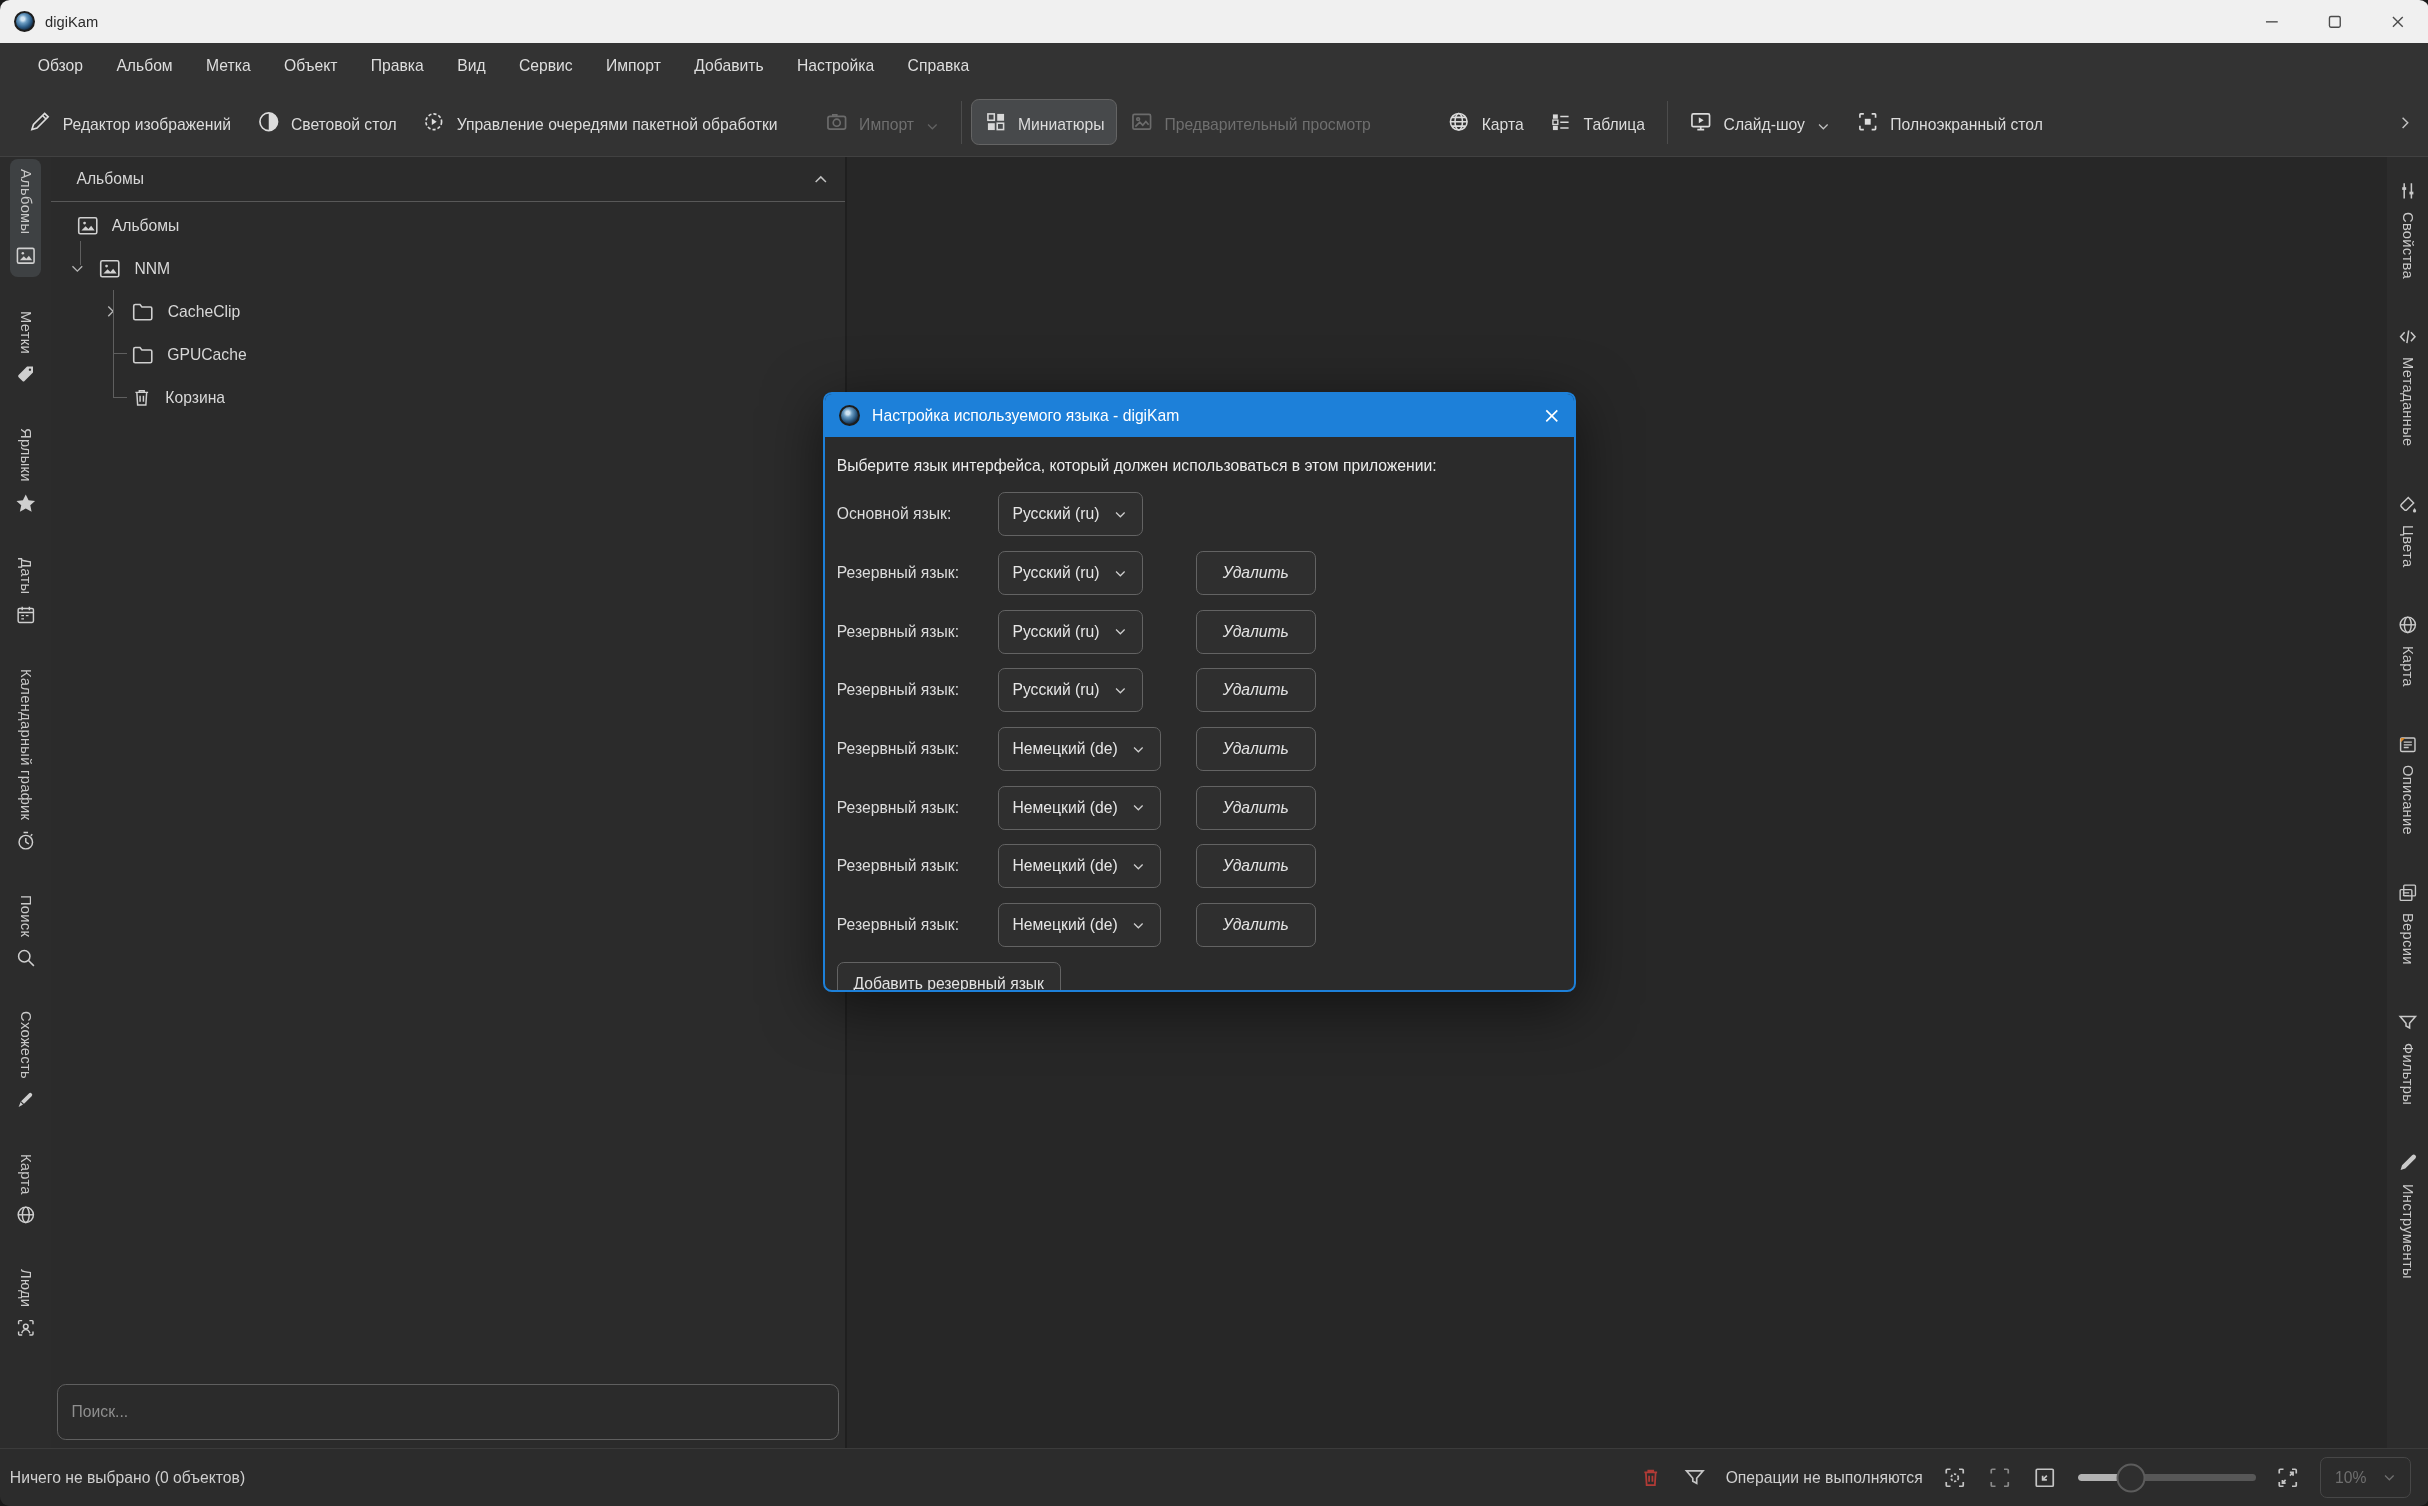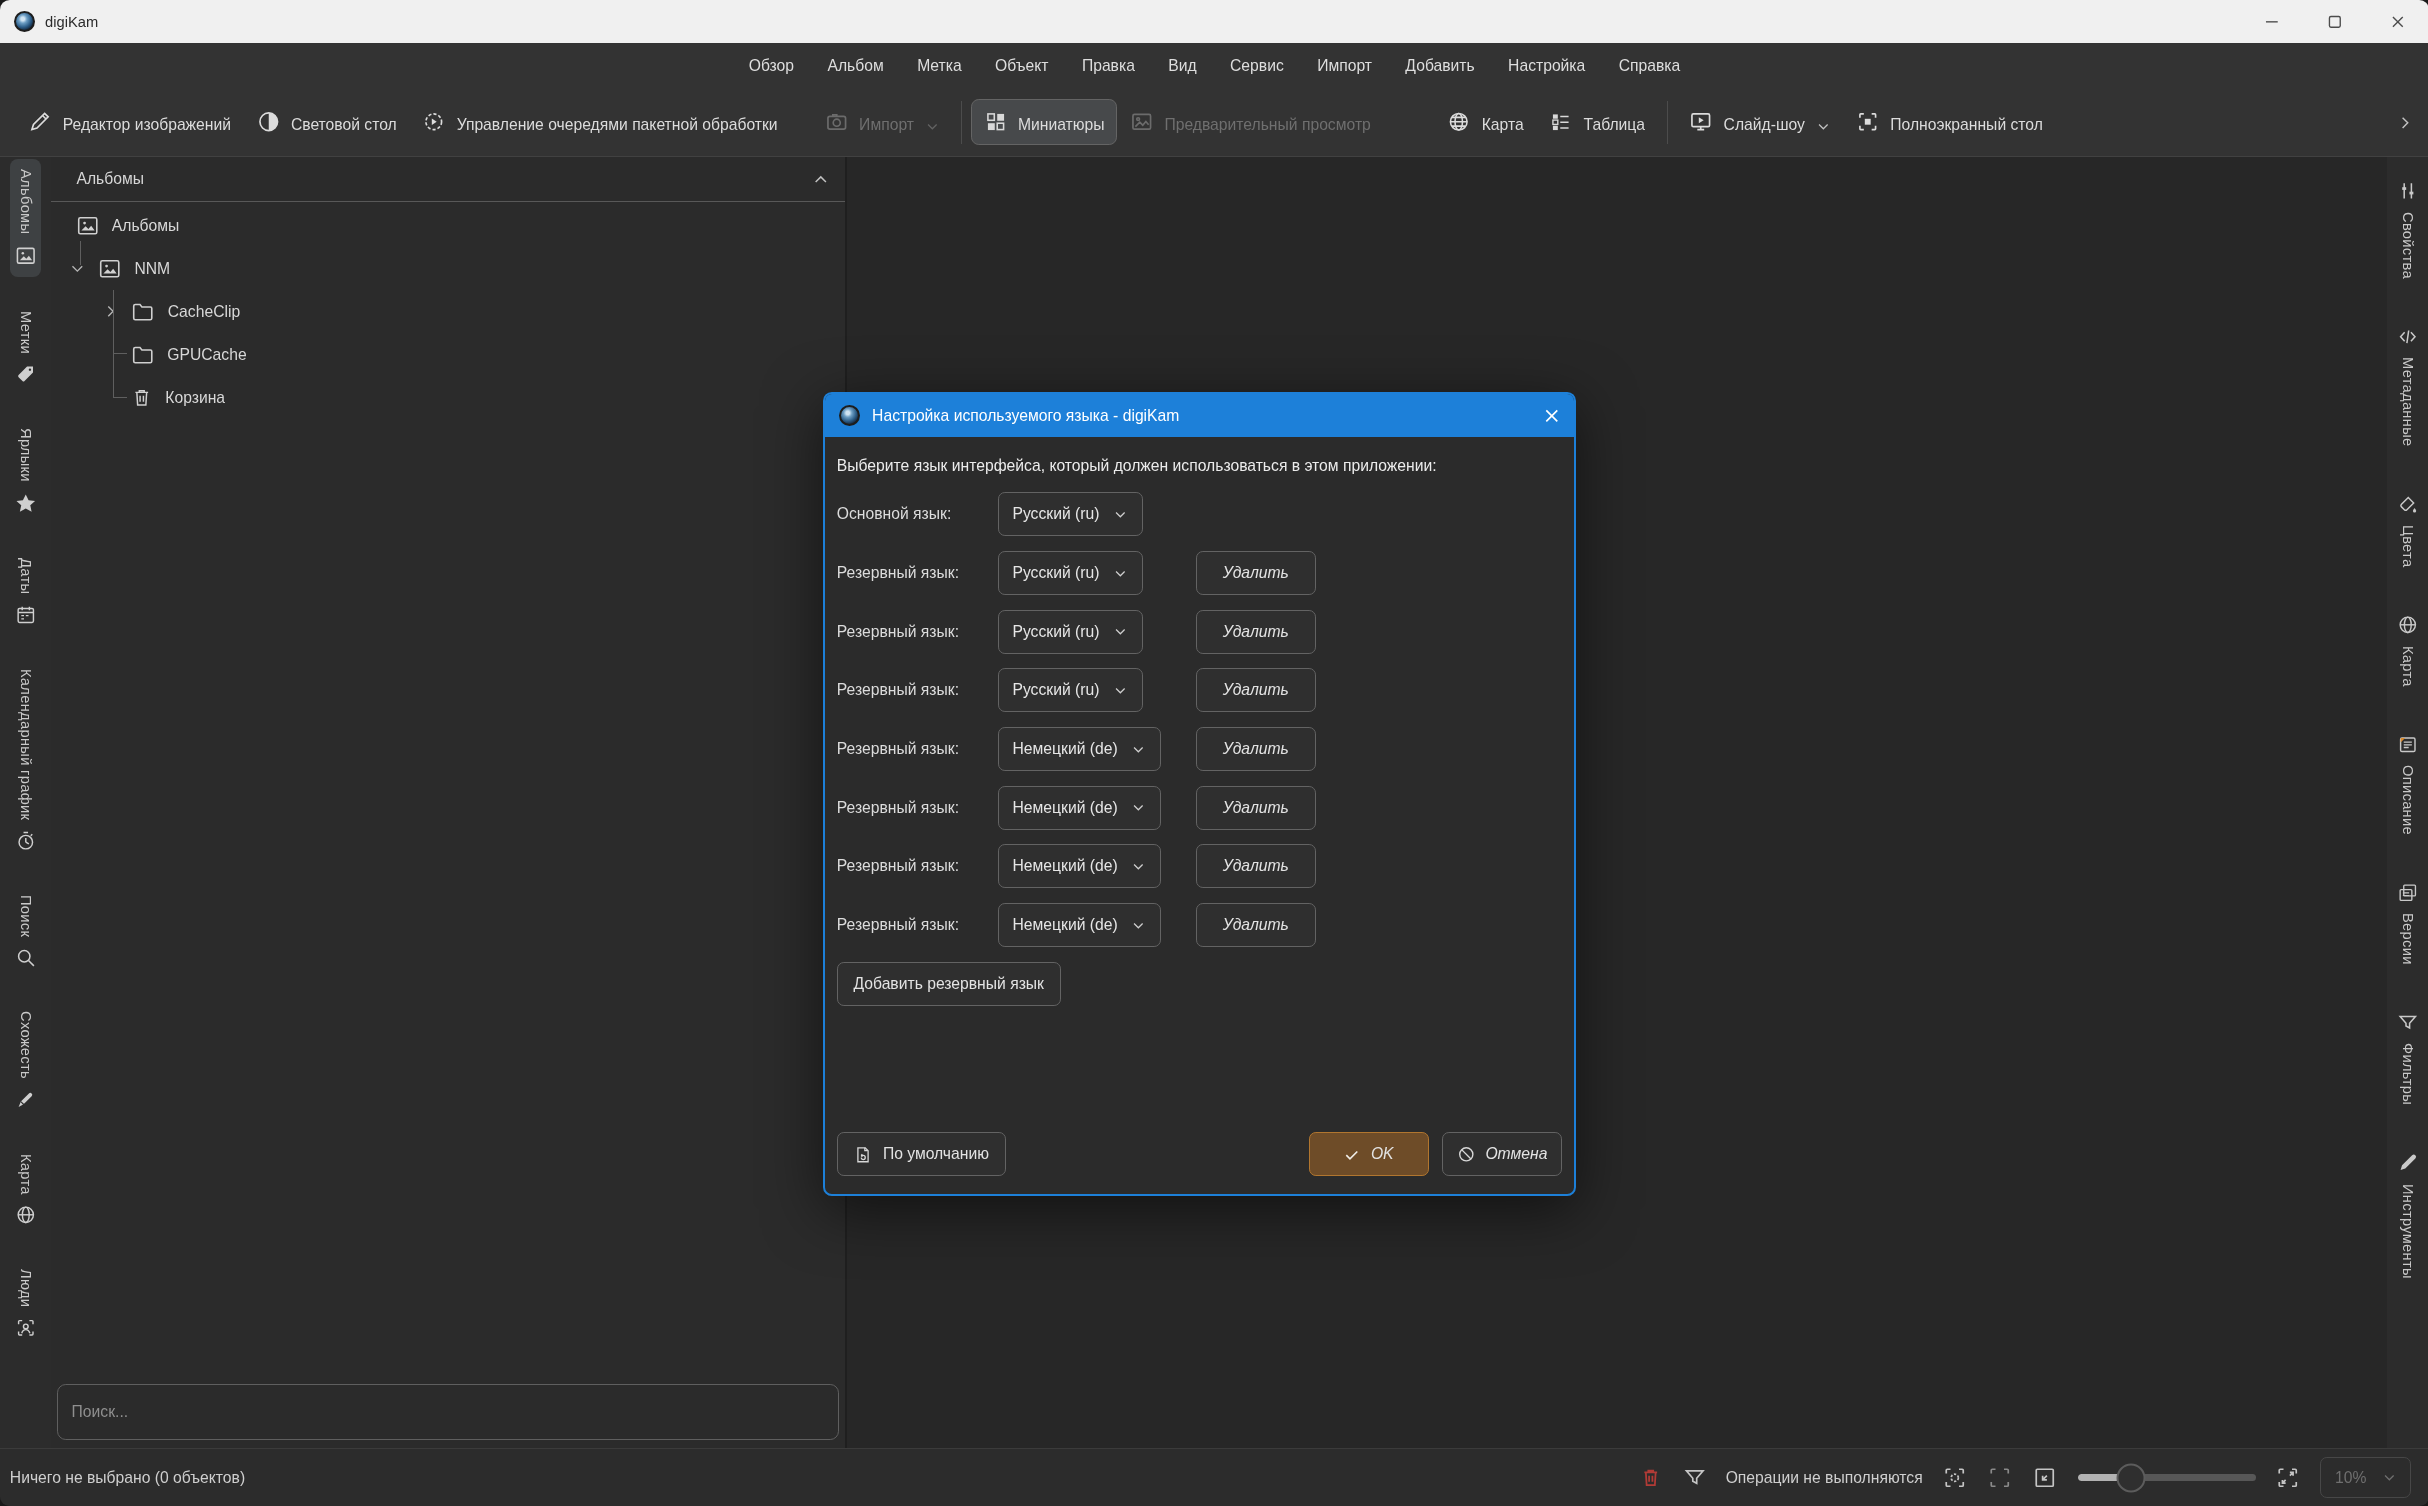--- a/index.html
+++ b/index.html
@@ -16,21 +16,21 @@
   .titlebar { height:43px; background:#f0f0f0; display:flex; align-items:center; padding-left:13.7px; flex:none; }
   .titlebar .apptitle { margin-left:9.8px; color:#2b2b2b; font-size:14.7px; }
   .titlebar .spacer { flex:1; }
   .wctrl { width:63px; height:43px; display:flex; align-items:center; justify-content:center; color:#4c4c4c; }
   .logo { width:23.5px; height:23.5px; border-radius:50%;
     background:radial-gradient(circle at 40% 35%, #cfe3f2 0 12%, #6d9ec4 28%, #2c5d88 55%, #14253a 78%, #0c0c0c 100%);
     border:2px solid #1d1d1d; }
   .logo.small { width:21.6px; height:21.6px; }
 
   
-  .menubar { height:45px; background:#333333; display:flex; align-items:center; padding:0 13px; flex:none;justify-content:center; }
+  .menubar { height:45px; background:#333333; display:flex; align-items:center; padding:0 21px; flex:none; }
   .menu-item { padding:0 16.7px; color:#dedede; line-height:45px; cursor:default; }
 
   
   .toolbar { height:69px; background:#333333; border-bottom:1px solid #414141; display:flex; align-items:center; padding:0 15.7px; flex:none; }
   .tbtn { display:flex; align-items:flex-end; gap:10.8px; padding:9.8px 11.8px; border-radius:7.8px; border:1px solid transparent; color:#dcdcdc; white-space:nowrap; }
   .tbtn.active { background:#47494b; border-color:#646464; }
   .tbtn.disabled { color:#6f6f6f; }
   .tbtn.disabled svg { opacity:.55; }
   .tsep { width:1px; height:43px; background:#4c4c4c; margin:0 8.8px; flex:none; }
   .toolbar .push { margin-left:auto; }
@@ -64,21 +64,21 @@
   .statusbar .spacer { flex:1; }
   .sb-right { display:flex; align-items:center; gap:19.6px; }
   .slider { position:relative; width:178px; height:29px; display:flex; align-items:center; }
   .slider .track { width:100%; height:7.8px; border-radius:3.9px; background:#575757; overflow:hidden; }
   .slider .fill { display:block; width:30%; height:100%; background:#b2b2b2; border-radius:3.9px; }
   .slider .handle { position:absolute; left:30%; top:50%; transform:translate(-50%,-50%);
     width:29px; height:29px; border-radius:50%; background:#2f2f2f; border:2px solid #5c5c5c; }
   .zoom-combo { display:flex; align-items:center; gap:15.7px; height:41px; padding:0 13.7px; border:1px solid #474747; border-radius:6.9px; color:#6f6f6f; }
 
   
-  .dialog { position:absolute; left:823px; top:392px; width:753px; height:804px; z-index:50;
+  .dialog { position:absolute; left:823px; top:392px; width:753px; height:600px; z-index:50;
     background:#2b2b2b; border:2px solid #1d80d9; border-radius:8.8px; overflow:hidden;
     box-shadow:0 13.7px 59px rgba(0,0,0,.55); display:flex; flex-direction:column; }
   .dialog-titlebar { height:43px; flex:none; background:#1d80d9; display:flex; align-items:center; gap:11.8px; padding:0 13.7px; color:#ffffff; }
   .dialog-titlebar .dtitle { flex:1; font-size:15.7px; }
   .dialog-body { flex:1; display:flex; flex-direction:column; padding:11.8px 11.8px 17.6px; }
   .instruction { color:#ececec; margin:7.8px 0 17.6px; }
   .lang-row { display:flex; align-items:center; height:44px; margin-bottom:14.7px; flex:none; }
   .lang-label { width:161px; color:#dcdcdc; flex:none; }
   .combo-col { width:198px; flex:none; }
   .combo { display:inline-flex; align-items:center; gap:13.7px; height:44px; padding:0 13.7px;

